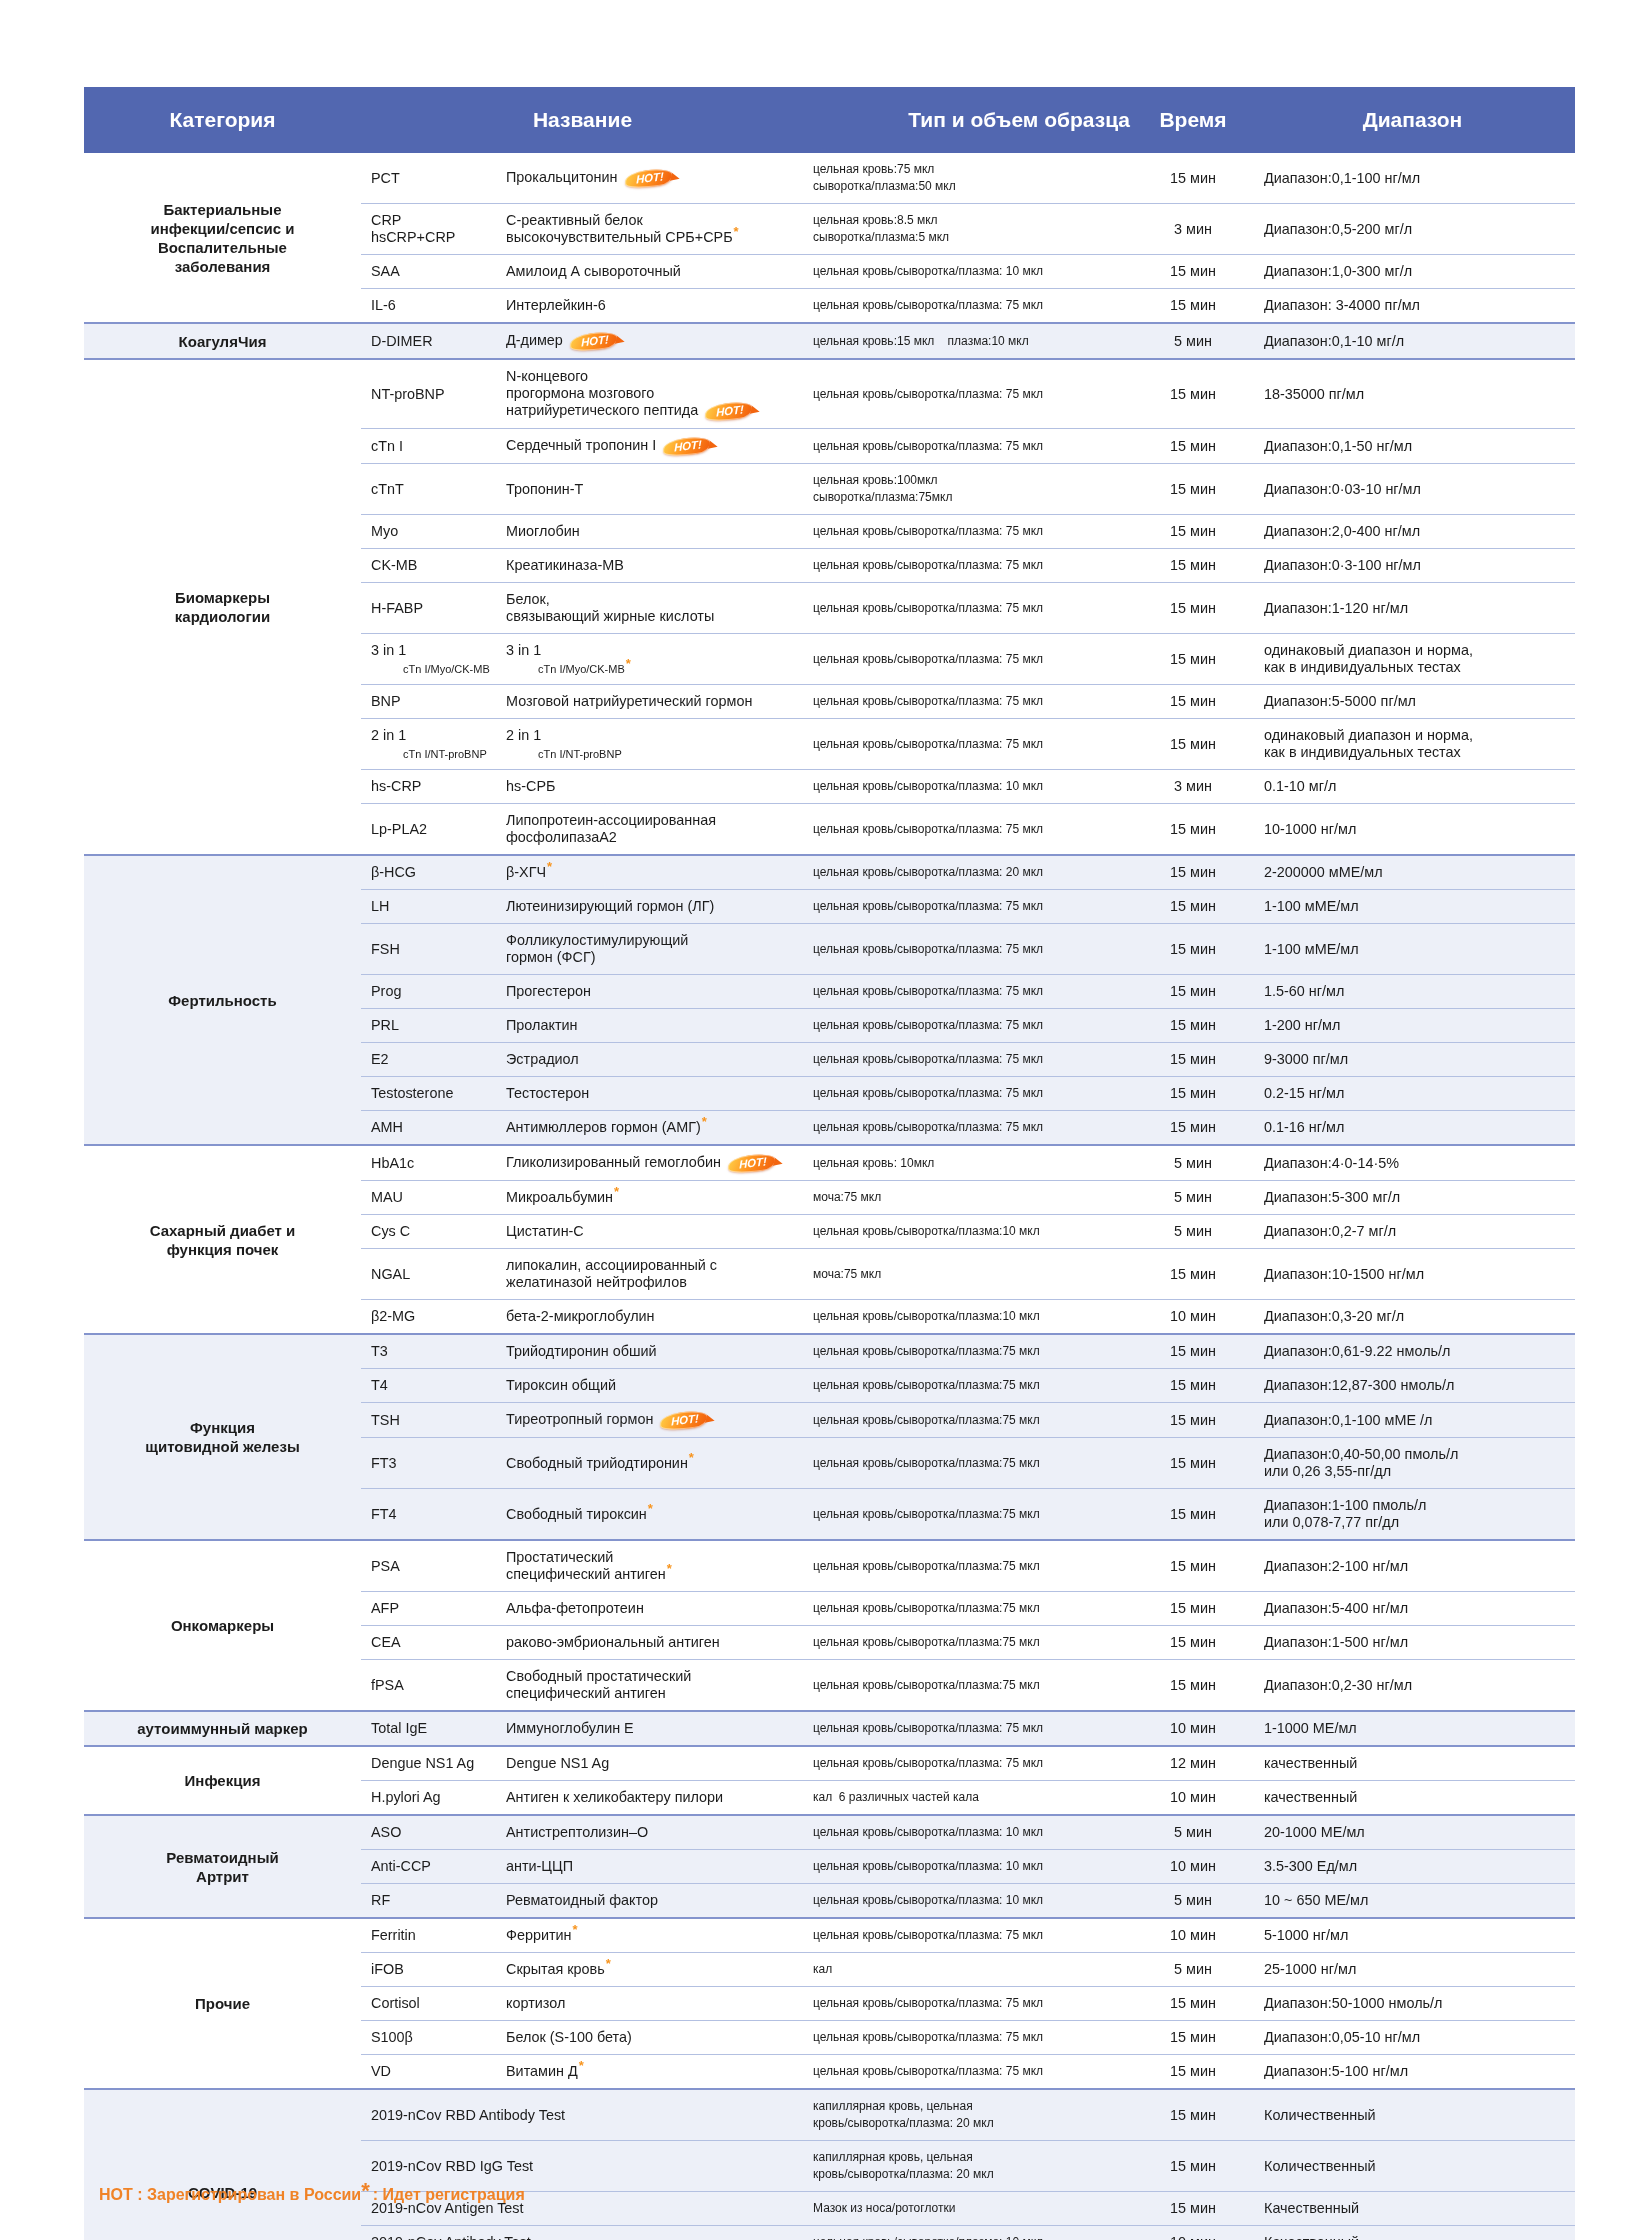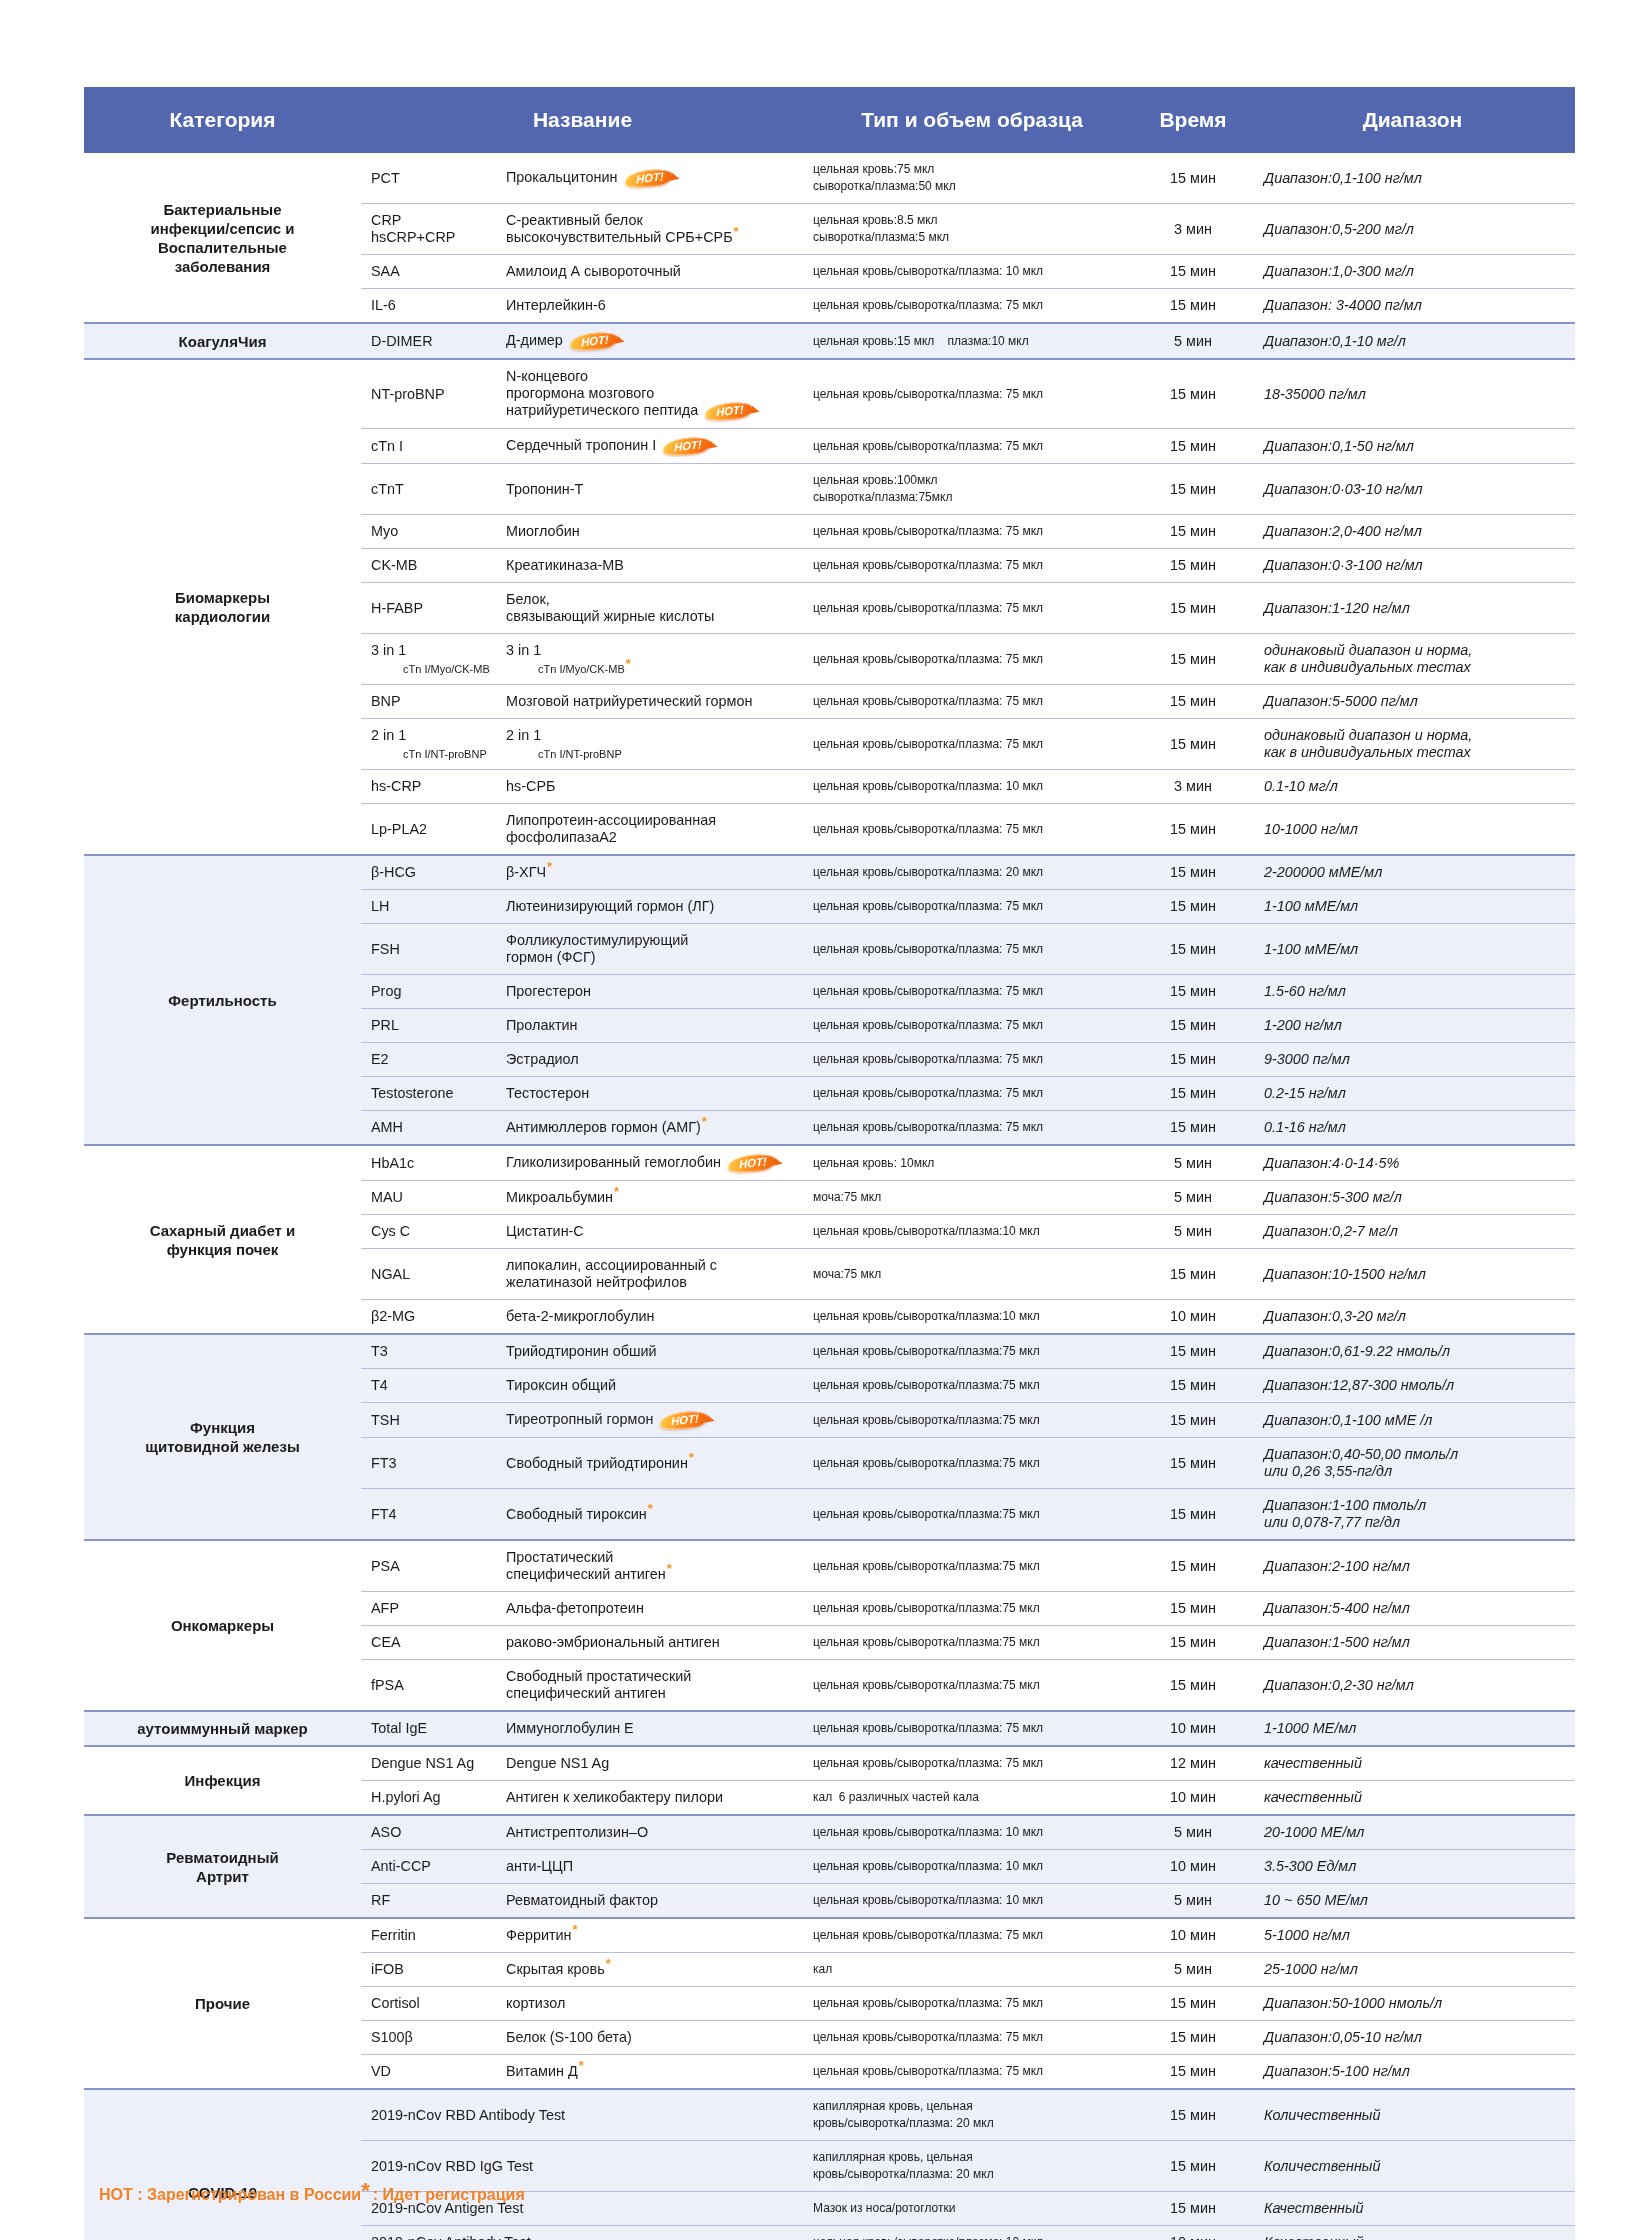--- a/index.html
+++ b/index.html
@@ -12,38 +12,38 @@
     --text:#1c1c1c;
   }
   *{box-sizing:border-box;}
   body{margin:0;background:#fff;font-family:"Liberation Sans",sans-serif;color:var(--text);}
   .page{position:relative;width:1650px;height:2240px;background:#fff;overflow:hidden;}
   .catalog{position:absolute;left:84px;top:87px;width:1490px;border-collapse:collapse;table-layout:fixed;}
   thead th{
     background:var(--header-bg);color:#fff;font-weight:bold;font-size:21px;
     height:52px;padding:21px 6px;text-align:center;vertical-align:middle;
   }
-  thead th.h-sample{text-align:center;padding-left:10px;}
+  thead th.h-sample{text-align:right;padding-left:10px;}
   tbody td{
     vertical-align:middle;padding:8px 6px;font-size:14.4px;line-height:17px;
     border-bottom:1px solid var(--line);background:#fff;
   }
   tbody tr.shaded td{background:var(--shade);}
   tbody tr.group-start td{border-top:2px solid var(--group-line);}
   tbody tr.first-row td{border-top:none;}
   tbody tr.group-end td{border-bottom:none;}
   tbody tr.table-end td{border-bottom:3px solid var(--group-line);}
   td.cat{
     text-align:center;font-weight:bold;font-size:15px;line-height:19px;
     padding:4px 8px;border-bottom:none;margin-top:25px;
   }
   td.code{padding-left:10px;}
   td.sample{font-size:12px;padding-left:9px;}
   td.time{text-align:center;white-space:nowrap;}
-  td.range{padding-left:14px;font-style:italic;}
+  td.range{padding-left:14px;}
   .txt{white-space:pre-line;}
   .sub{display:block;font-size:11px;line-height:13px;margin-top:4px;white-space:pre-line;margin-left:32px;}
   sup.star{color:var(--orange);font-weight:bold;font-size:13px;line-height:0;margin-left:1px;}
   .hot{
     display:inline-block;margin-left:7px;padding:2px 9px 3px 11px;
     background:linear-gradient(115deg,#ffd24a 0%,#ff9420 45%,#f05a0a 100%);
     color:#fff;font-style:italic;font-weight:bold;font-size:11.4px;line-height:12px;
     border-radius:55% 70% 35% 75%/65% 55% 70% 45%;
     transform:rotate(-7deg) skewX(-6deg);
     box-shadow:inset 0 0 0 1px rgba(255,255,255,.45), 0 1px 2px rgba(180,60,0,.35);

